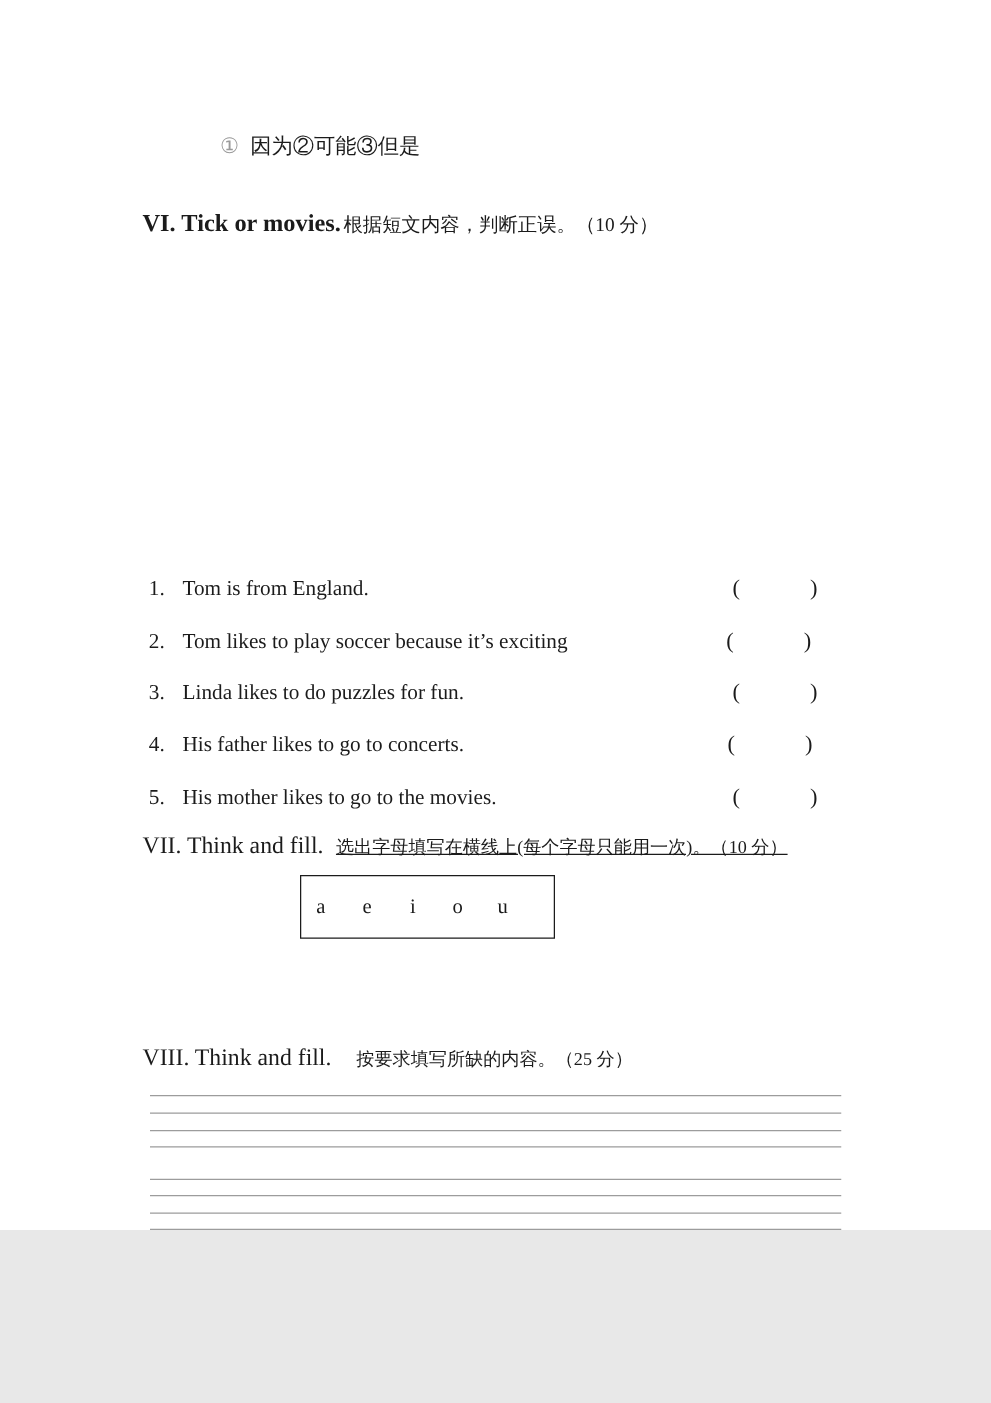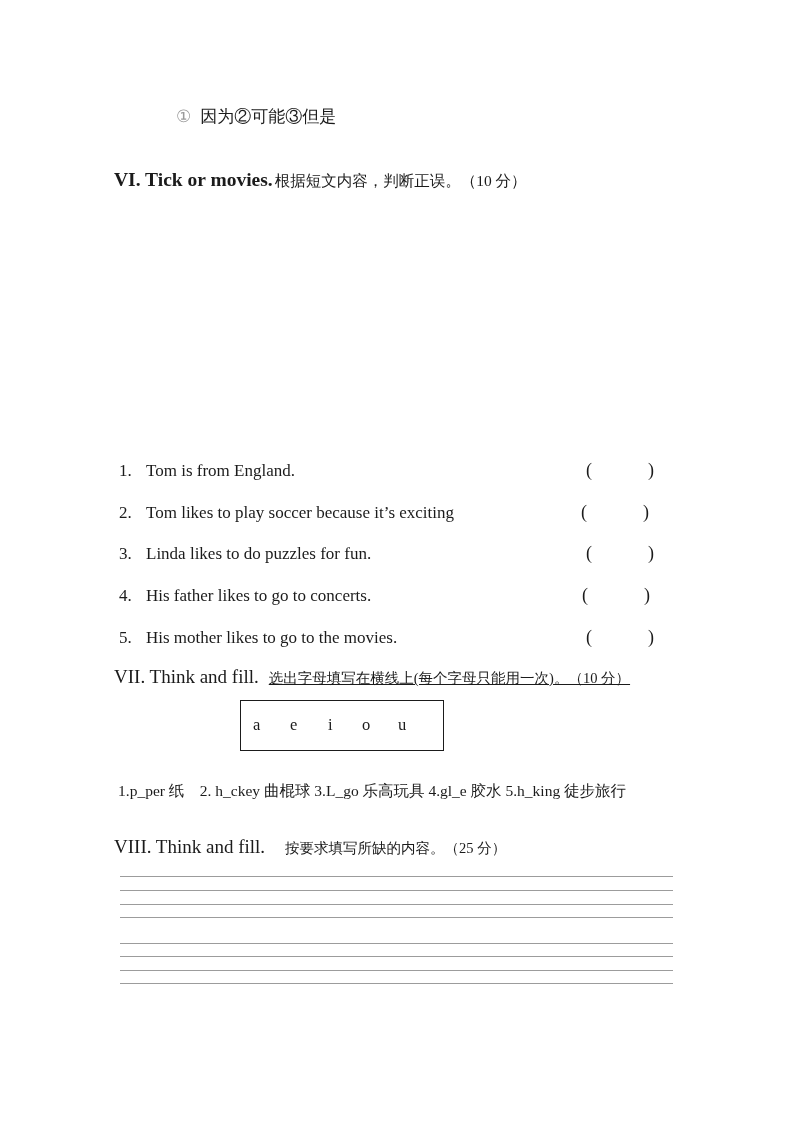--- a/index.html
+++ b/index.html
@@ -1,18 +1,18 @@
 <!DOCTYPE html>
 <html><head>
 <meta charset="utf-8">
 <style>
   html,body{margin:0;padding:0;background:#e8e8e8;}
   .page{
     position:relative;
-    width:793px;height:1122px;
+    width:793px;height:984px;
     margin:0 auto;
     background:#ffffff;
     font-family:"Liberation Serif","DejaVu Serif",serif;
     color:#1b1b1b;
     overflow:hidden;
   }
   .abs{position:absolute;white-space:nowrap;}
 
   
   .note{left:176px;top:107px;font-size:17px;line-height:1.2;}
@@ -113,21 +113,20 @@
   </div>
 
   <div class="abs letter-box">
     <span class="letter l0">a</span>
     <span class="letter l1">e</span>
     <span class="letter l2">i</span>
     <span class="letter l3">o</span>
     <span class="letter l4">u</span>
   </div>
 
-  <div class="abs vocab">1.p_per 纸　2. h_ckey  曲棍球 3.L_go 乐高玩具 4.gl_e 胶水 5.h_king 徒步旅行</div>
 
   <div class="abs heading h-viii">
     <span class="title">VIII. Think and fill.</span><span class="subtitle">按要求填写所缺的内容。（25 分）</span>
   </div>
 
   <div class="wline w0"></div>
   <div class="wline w1"></div>
   <div class="wline w2"></div>
   <div class="wline w3"></div>
   <div class="wline w4"></div>

